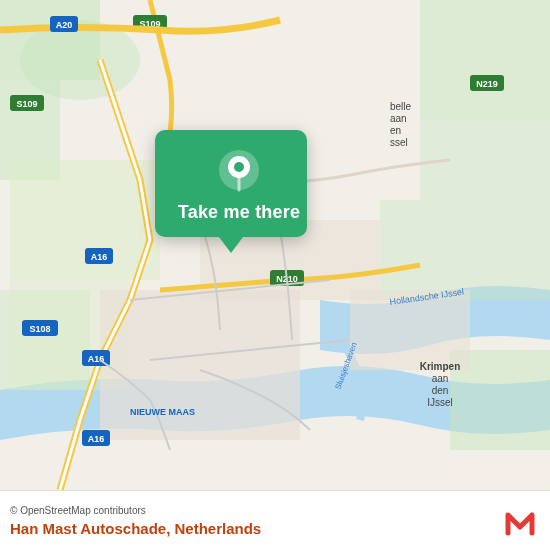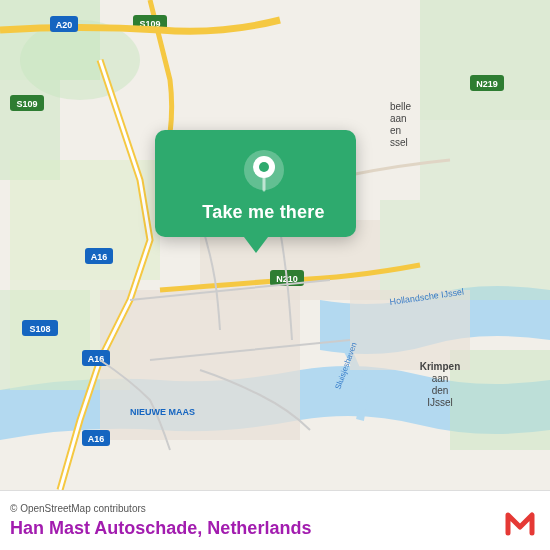--- a/index.html
+++ b/index.html
@@ -25,21 +25,21 @@
       height: 100%;
       position: absolute;
       top: 0; left: 0;
     }
 
     
     #tooltip-card {
       position: absolute;
       top: 130px;
       left: 155px;
-      width: 201px;
+      width: 152px;
       background: #2eaa6e;
       border-radius: 10px;
       display: flex;
       flex-direction: column;
       align-items: center;
       padding: 18px 0 14px 16px;
       box-shadow: 0 4px 16px rgba(0,0,0,0.25);
       cursor: pointer;
       z-index: 10;
     }
@@ -88,23 +88,23 @@
       flex-direction: column;
     }
 
     #osm-attribution {
       font-size: 10px;
       color: #555;
       margin-bottom: 4px;
     }
 
     #location-name {
-      font-size: 18px;
+      font-size: 15px;
       font-weight: 600;
-      color: #a21caf;
+      color: #c2410c;
     }
 
     #moovit-logo {
       display: flex;
       align-items: center;
       gap: 4px;
     }
 
     #moovit-text {
       font-size: 20px;

